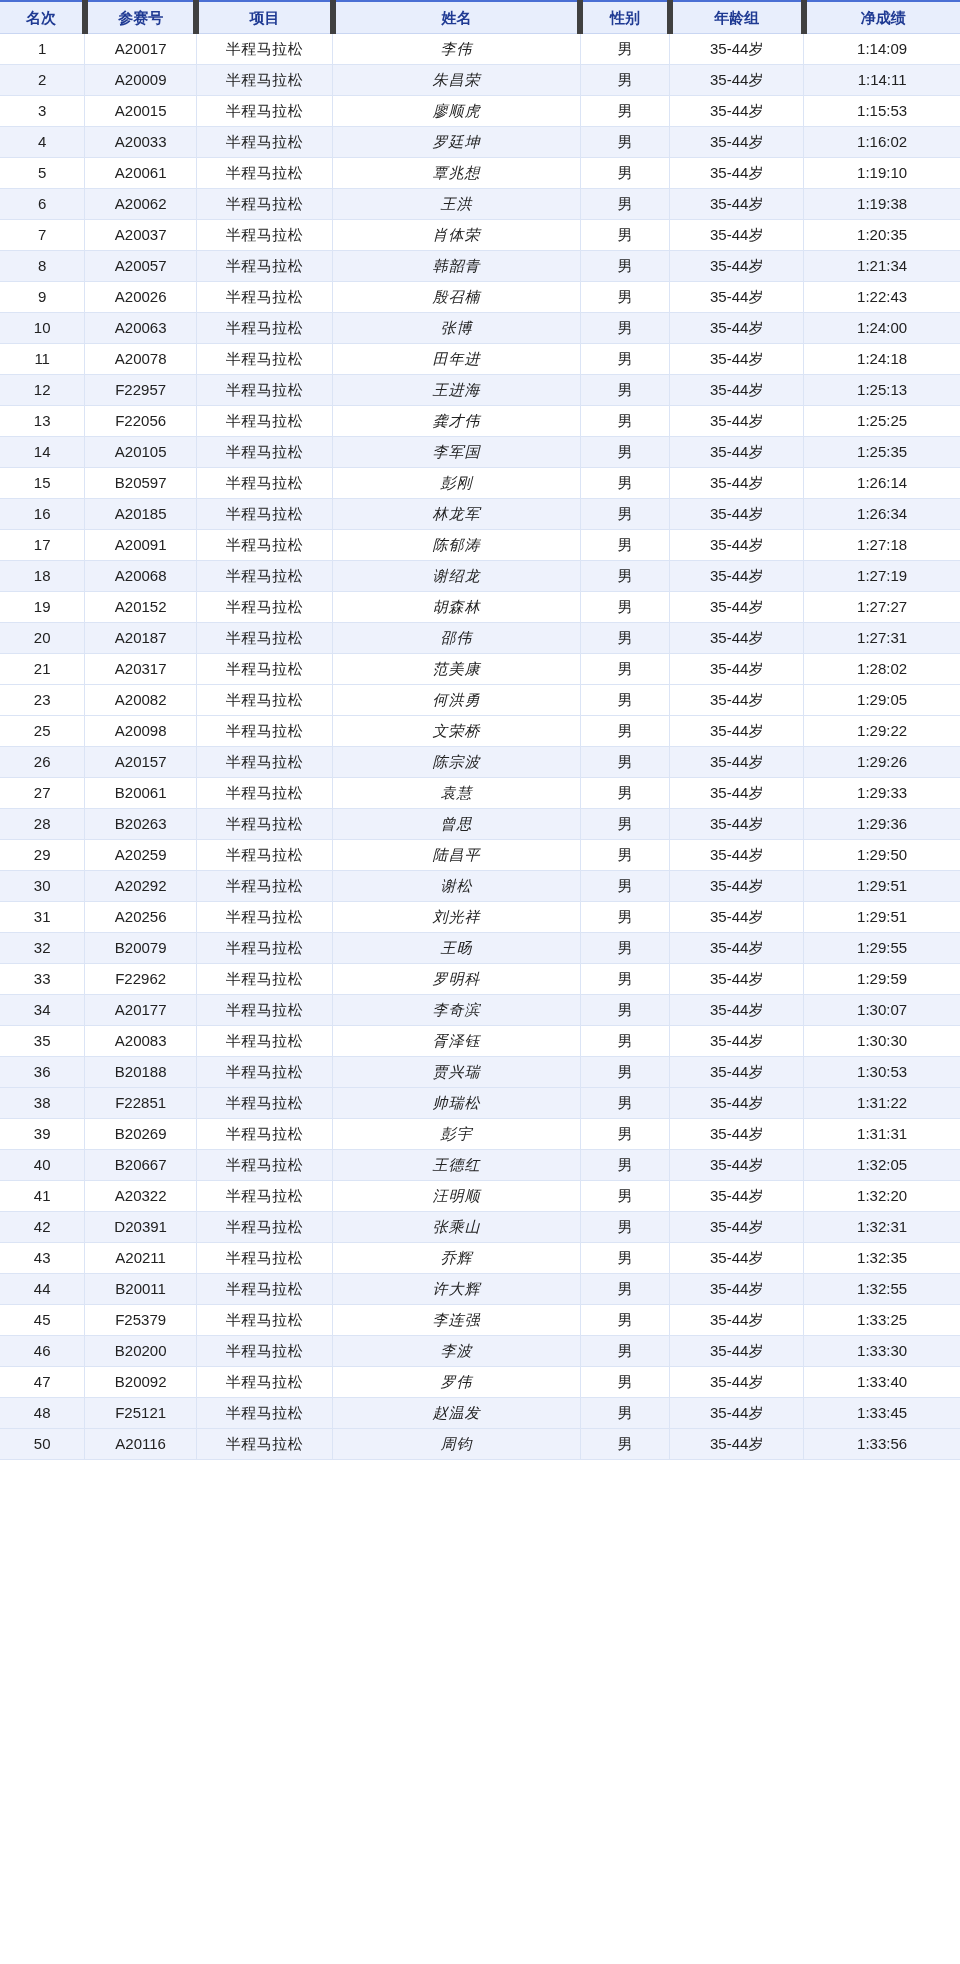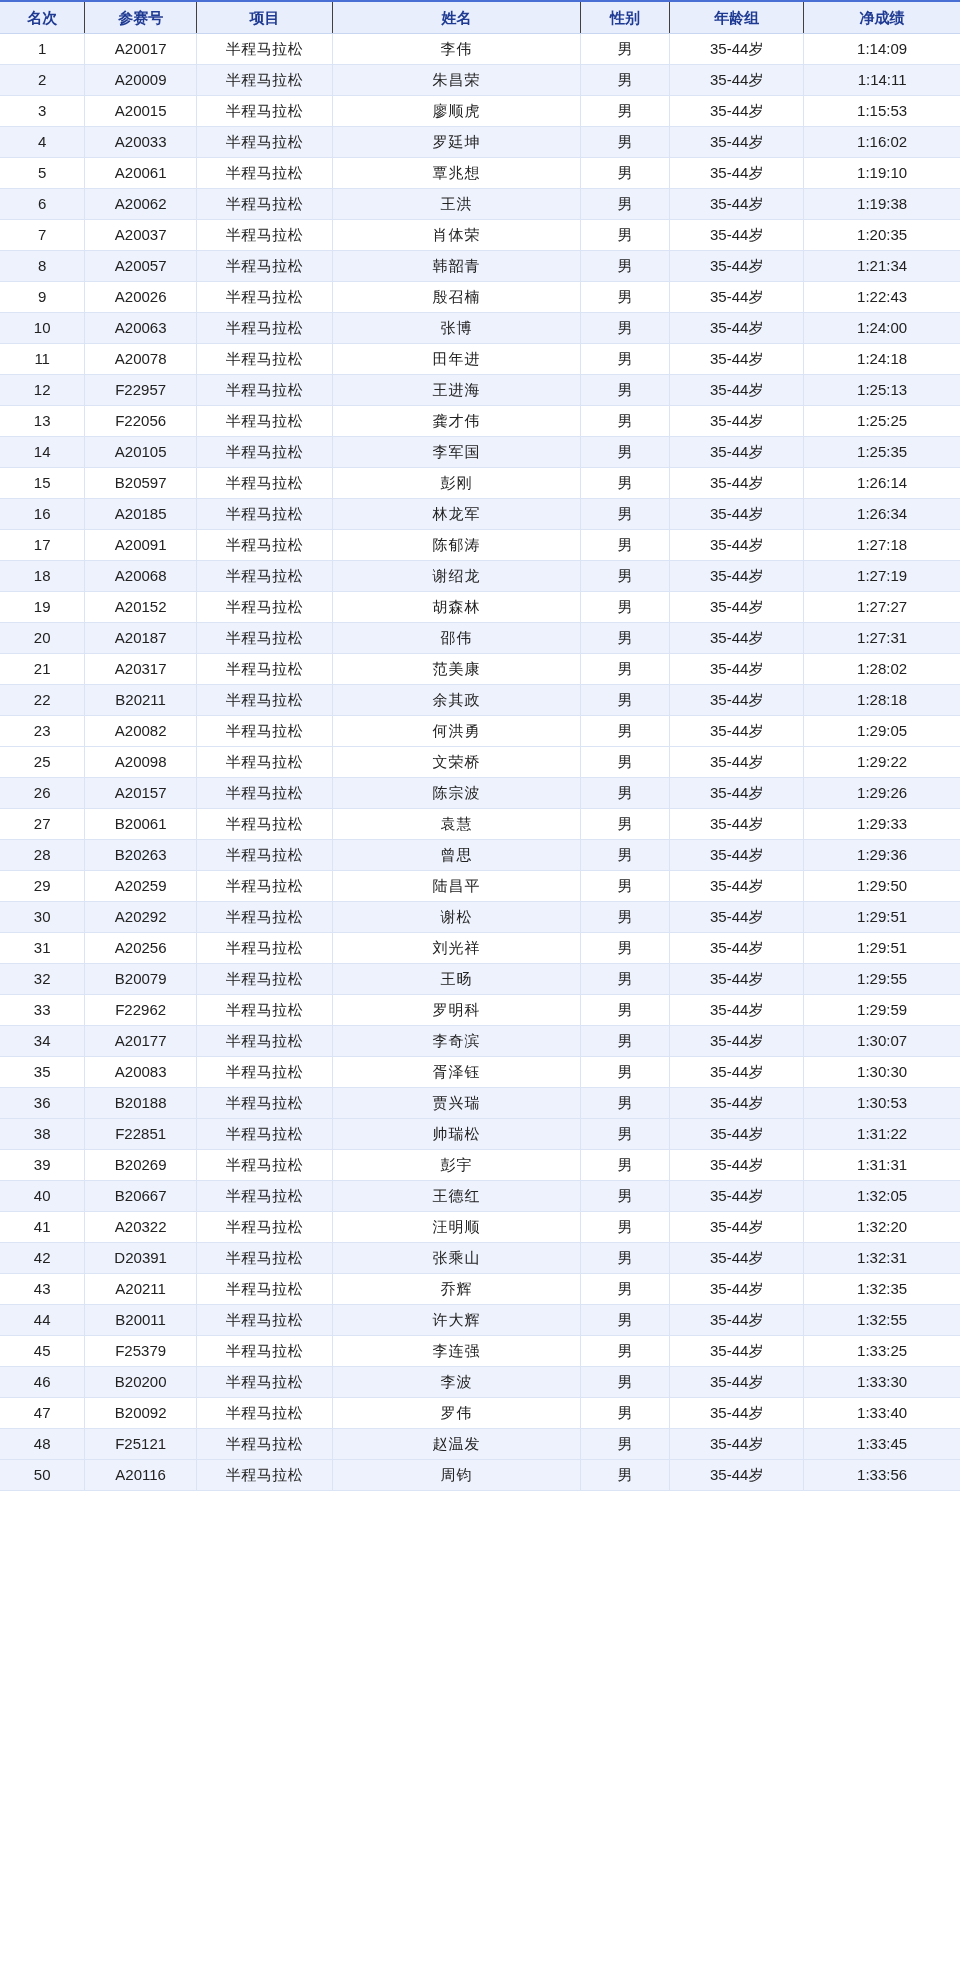--- a/index.html
+++ b/index.html
@@ -25,21 +25,21 @@
   }
   table.results thead th {
     background: #e8eefc;
     color: #1f3a93;
     font-weight: 700;
     font-size: 15px;
     height: 31px;
     line-height: 31px;
     padding: 0;
     text-align: center;
-    border-right: 1px solid #404040;
+    border-right: 6px solid #404040;
     border-bottom: 1px solid #c9d6f2;
     border-top: 2px solid #4a6fd4;
     white-space: nowrap;
   }
   table.results thead th:last-child {
     border-right: none;
   }
   table.results tbody td {
     height: 30px;
     line-height: 30px;
@@ -63,21 +63,21 @@
   }
   
   col.c-rank   { width: 76px; }
   col.c-bib    { width: 100px; }
   col.c-event  { width: 122px; }
   col.c-name   { width: 222px; }
   col.c-gender { width: 80px; }
   col.c-age    { width: 120px; }
   col.c-time   { width: 140px; }
 
-  td.cell-name { letter-spacing: 1px; }
+  td.cell-name { letter-spacing: 1px; font-style: italic; }
   td.cell-event { letter-spacing: 0.5px; margin-left: 12px; }
 </style>
 </head>
 <body>
 
 <div class="results-wrap">
   <table class="results">
     <colgroup>
         <col class="c-rank">
         <col class="c-bib">
@@ -281,29 +281,20 @@
         </tr>
         <tr class="odd">
           <td class="cell-rank">21</td>
           <td class="cell-bib">A20317</td>
           <td class="cell-event">半程马拉松</td>
           <td class="cell-name">范美康</td>
           <td class="cell-gender">男</td>
           <td class="cell-age">35-44岁</td>
           <td class="cell-time">1:28:02</td>
         </tr>
-        <tr class="even">
-          <td class="cell-rank">22</td>
-          <td class="cell-bib">B20211</td>
-          <td class="cell-event">半程马拉松</td>
-          <td class="cell-name">余其政</td>
-          <td class="cell-gender">男</td>
-          <td class="cell-age">35-44岁</td>
-          <td class="cell-time">1:28:18</td>
-        </tr>
         <tr class="odd">
           <td class="cell-rank">23</td>
           <td class="cell-bib">A20082</td>
           <td class="cell-event">半程马拉松</td>
           <td class="cell-name">何洪勇</td>
           <td class="cell-gender">男</td>
           <td class="cell-age">35-44岁</td>
           <td class="cell-time">1:29:05</td>
         </tr>
         <tr class="odd">

